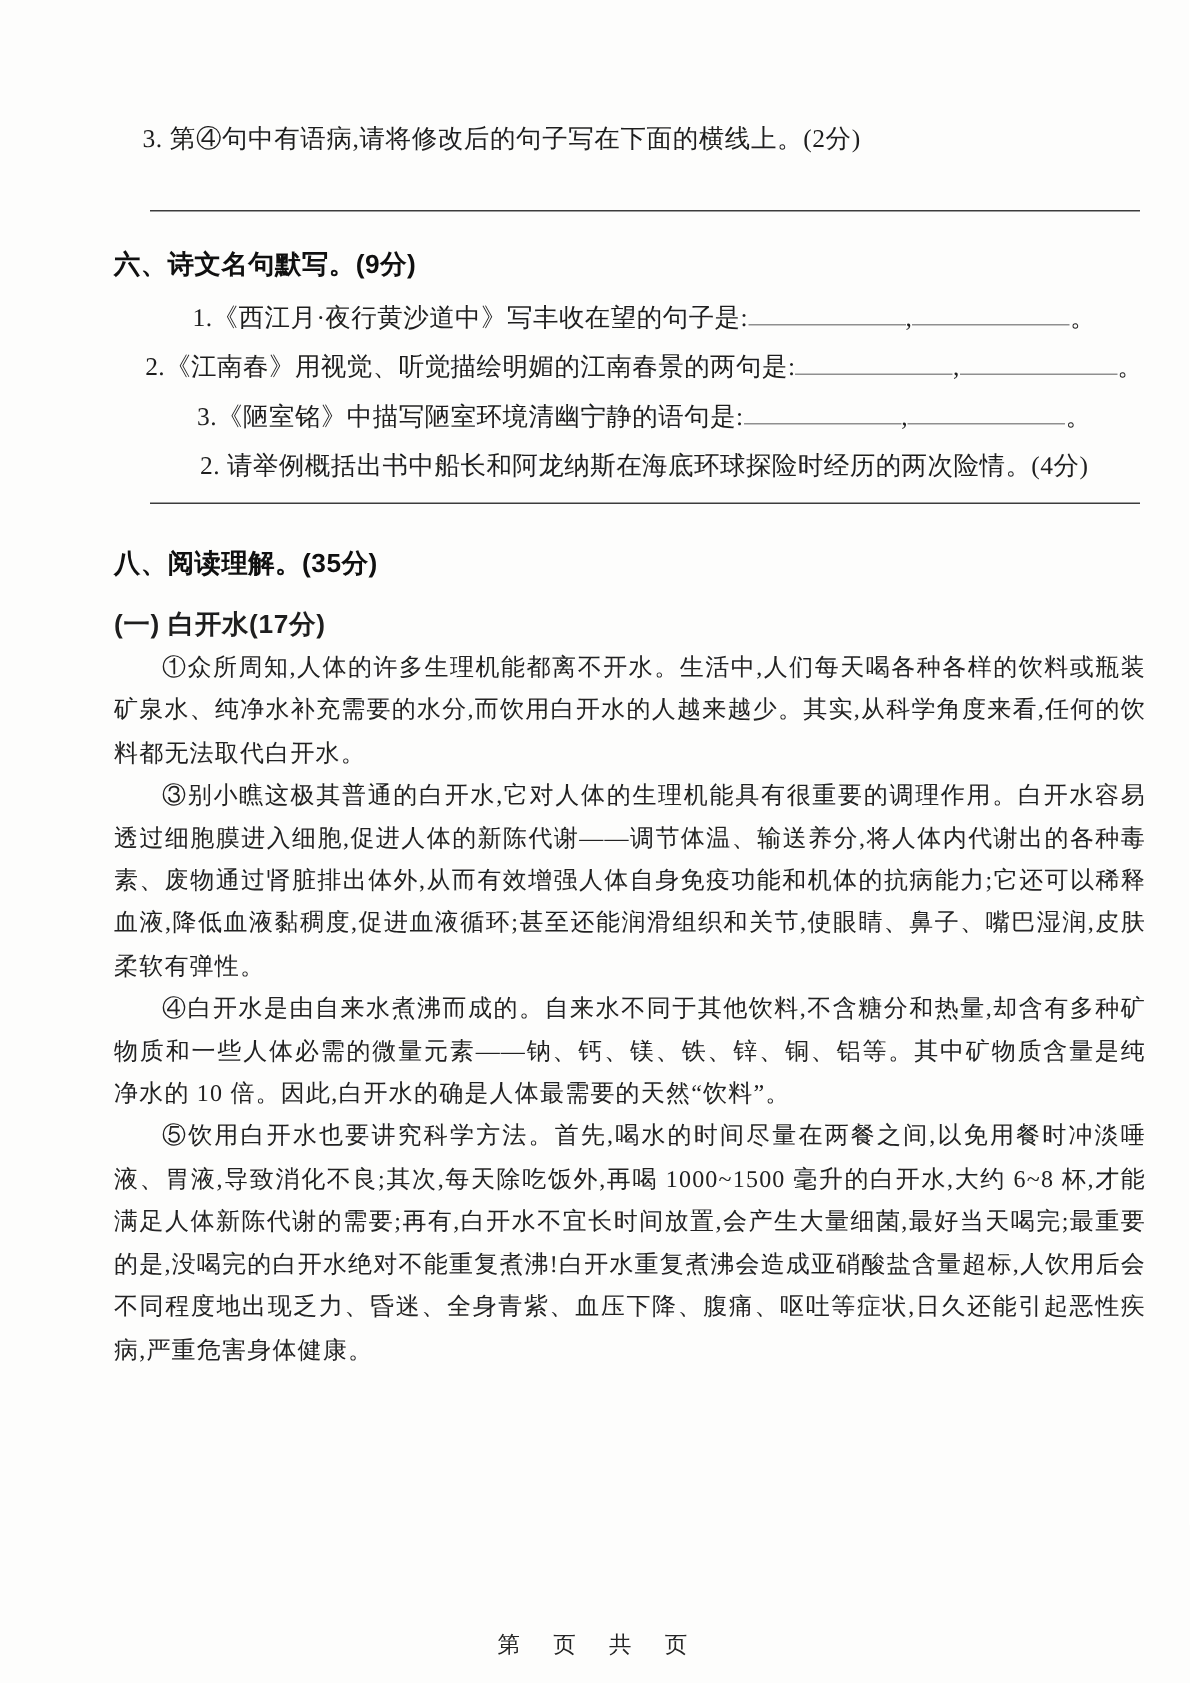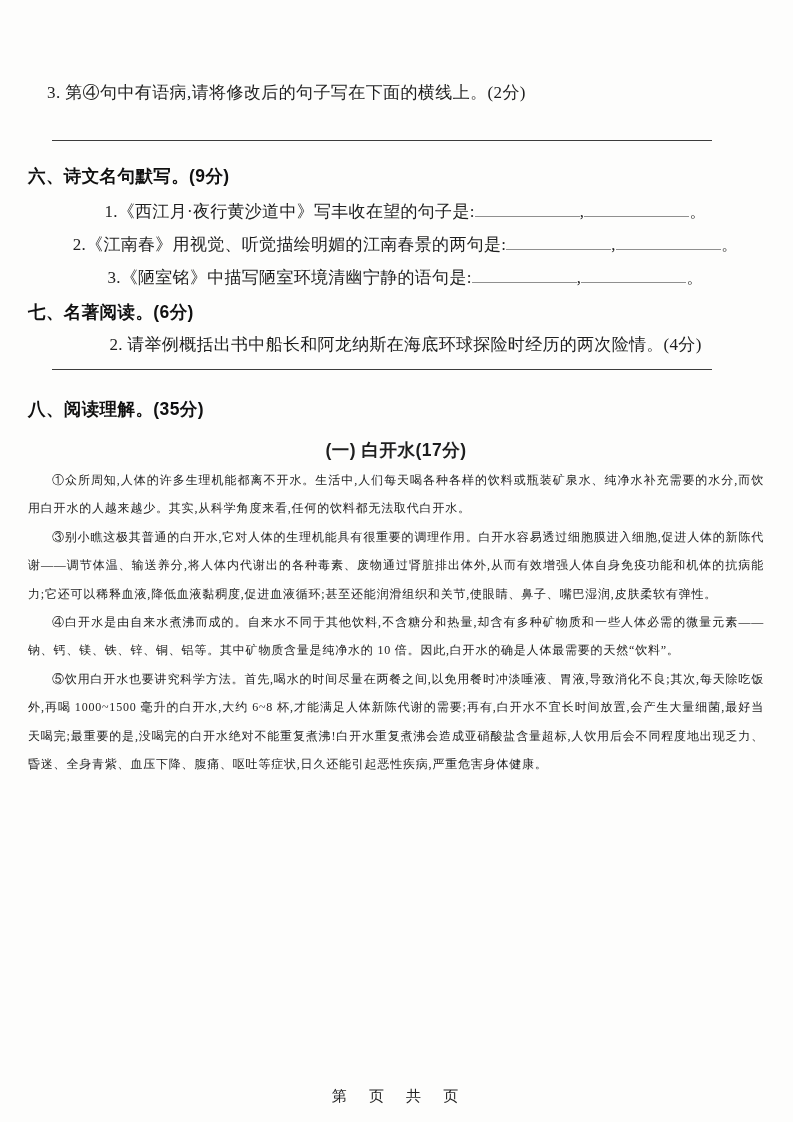--- a/index.html
+++ b/index.html
@@ -6,21 +6,21 @@
   html, body { background:#ffffff; }
   .page {
     position:relative;
     width:793px;
     height:1122px;
     background:#fdfdfc;
     color:#1e1e1e;
     font-family:"Liberation Serif","DejaVu Serif",serif;
     overflow:hidden;
   }
-  .content { padding:82px 29px 0 28px; }
+  .content { padding:82px 29px 0 28px;margin-left:48px; }
 
   .q {
     font-size:17px;
     line-height:22px;
     padding-left:19px;
     letter-spacing:0.4px;
   }
 
   .rule {
     height:0;
@@ -59,31 +59,31 @@
     display:inline-block;
     width:105px;
     height:15px;
     border-bottom:1.2px solid #8f8f8f;
     vertical-align:baseline;
   }
   .blank.short { width:62px; border-bottom-color:#5a5a5a; }
 
   .passage-title {
     margin-top:19px;
-    text-align:center;
+    text-align:left;
     font-family:"Liberation Sans","DejaVu Sans",sans-serif;
     font-weight:700;
     font-size:17.5px;
     line-height:22px;
     letter-spacing:0.5px;
   }
 
   .paras { margin-top:5px; }
   .para {
-    font-size:12px;
+    font-size:16px;
     line-height:28.4px;
     text-align:justify;
     text-indent:2em;
     letter-spacing:0.8px;
     color:#222222;
   }
 
   .footer {
     position:absolute;
     left:6px; right:0;
@@ -106,21 +106,20 @@
     <div class="rule rule-1"></div>
 
     <div class="sec-heading sec-six">六、诗文名句默写。(9分)</div>
 
     <div class="item first"><span>1.《西江月·夜行黄沙道中》写丰收在望的句子是:</span><span class="blank"></span><span>,</span><span class="blank"></span><span>。</span></div>
 
     <div class="item"><span>2.《江南春》用视觉、听觉描绘明媚的江南春景的两句是:</span><span class="blank"></span><span>,</span><span class="blank"></span><span>。</span></div>
 
     <div class="item"><span>3.《陋室铭》中描写陋室环境清幽宁静的语句是:</span><span class="blank"></span><span>,</span><span class="blank"></span><span>。</span></div>
 
-    <div class="sec-heading sec-seven">七、名著阅读。(6分)</div>
 
 
     <div class="item wrap">2. 请举例概括出书中船长和阿龙纳斯在海底环球探险时经历的两次险情。(4分)</div>
 
     <div class="rule rule-2"></div>
 
     <div class="sec-heading sec-eight">八、阅读理解。(35分)</div>
 
     <div class="passage-title">(一) 白开水(17分)</div>
 

